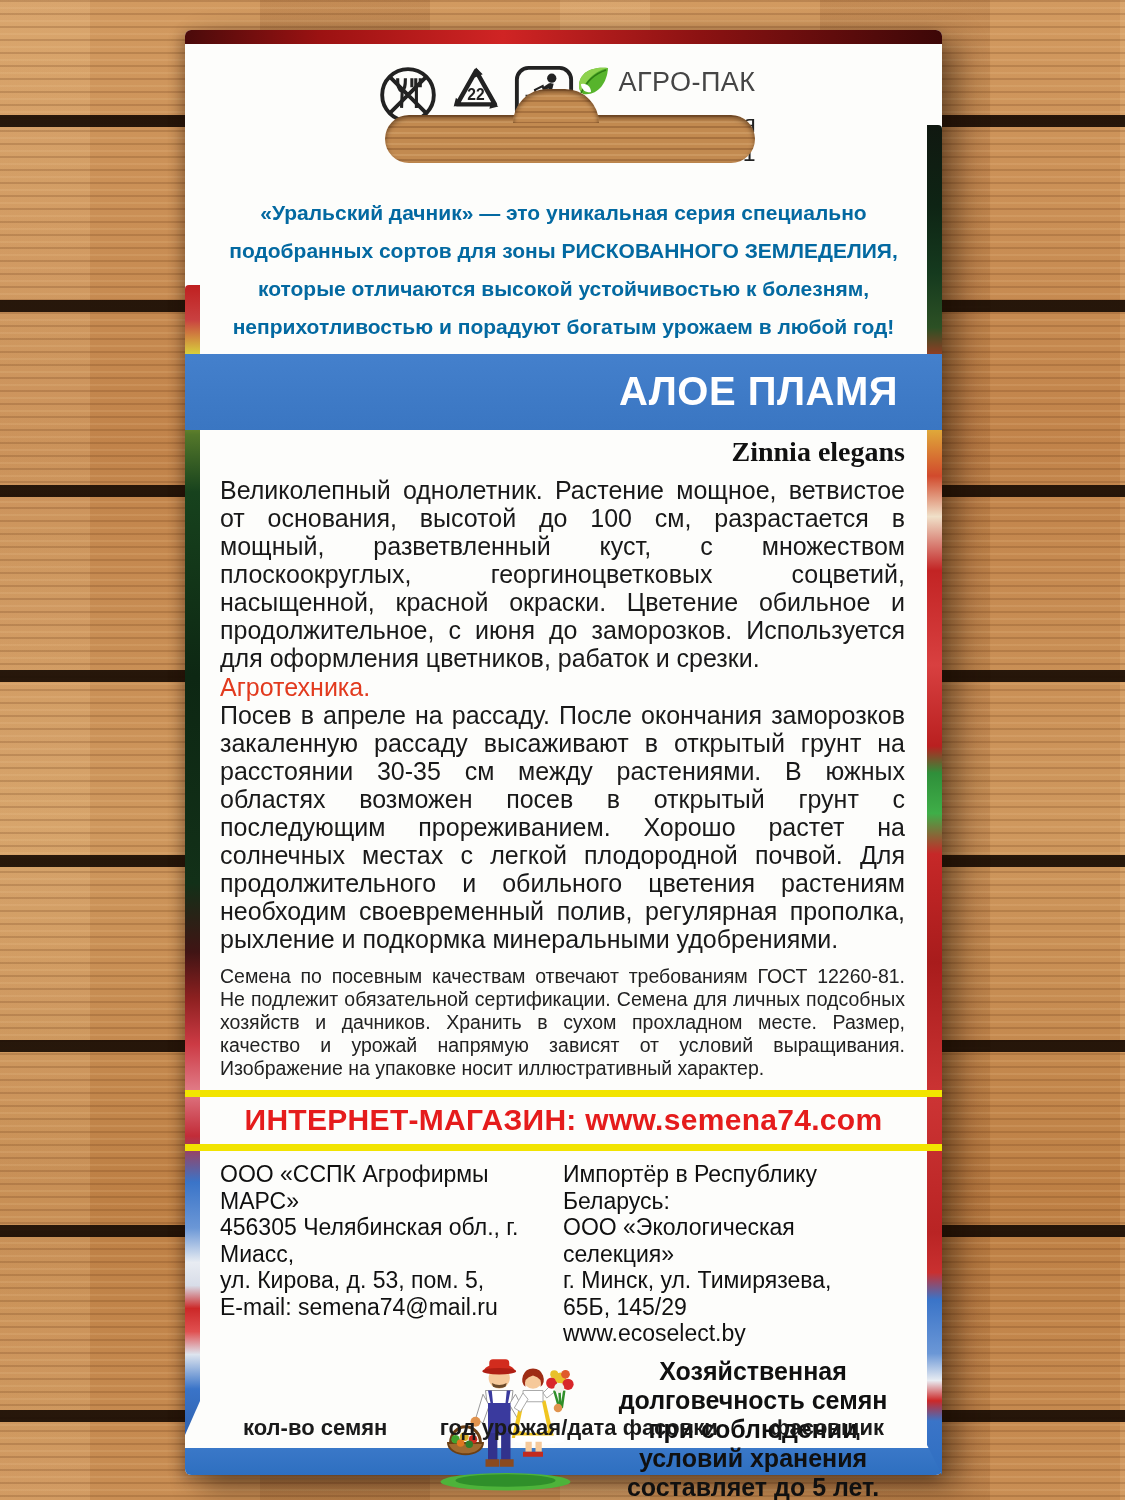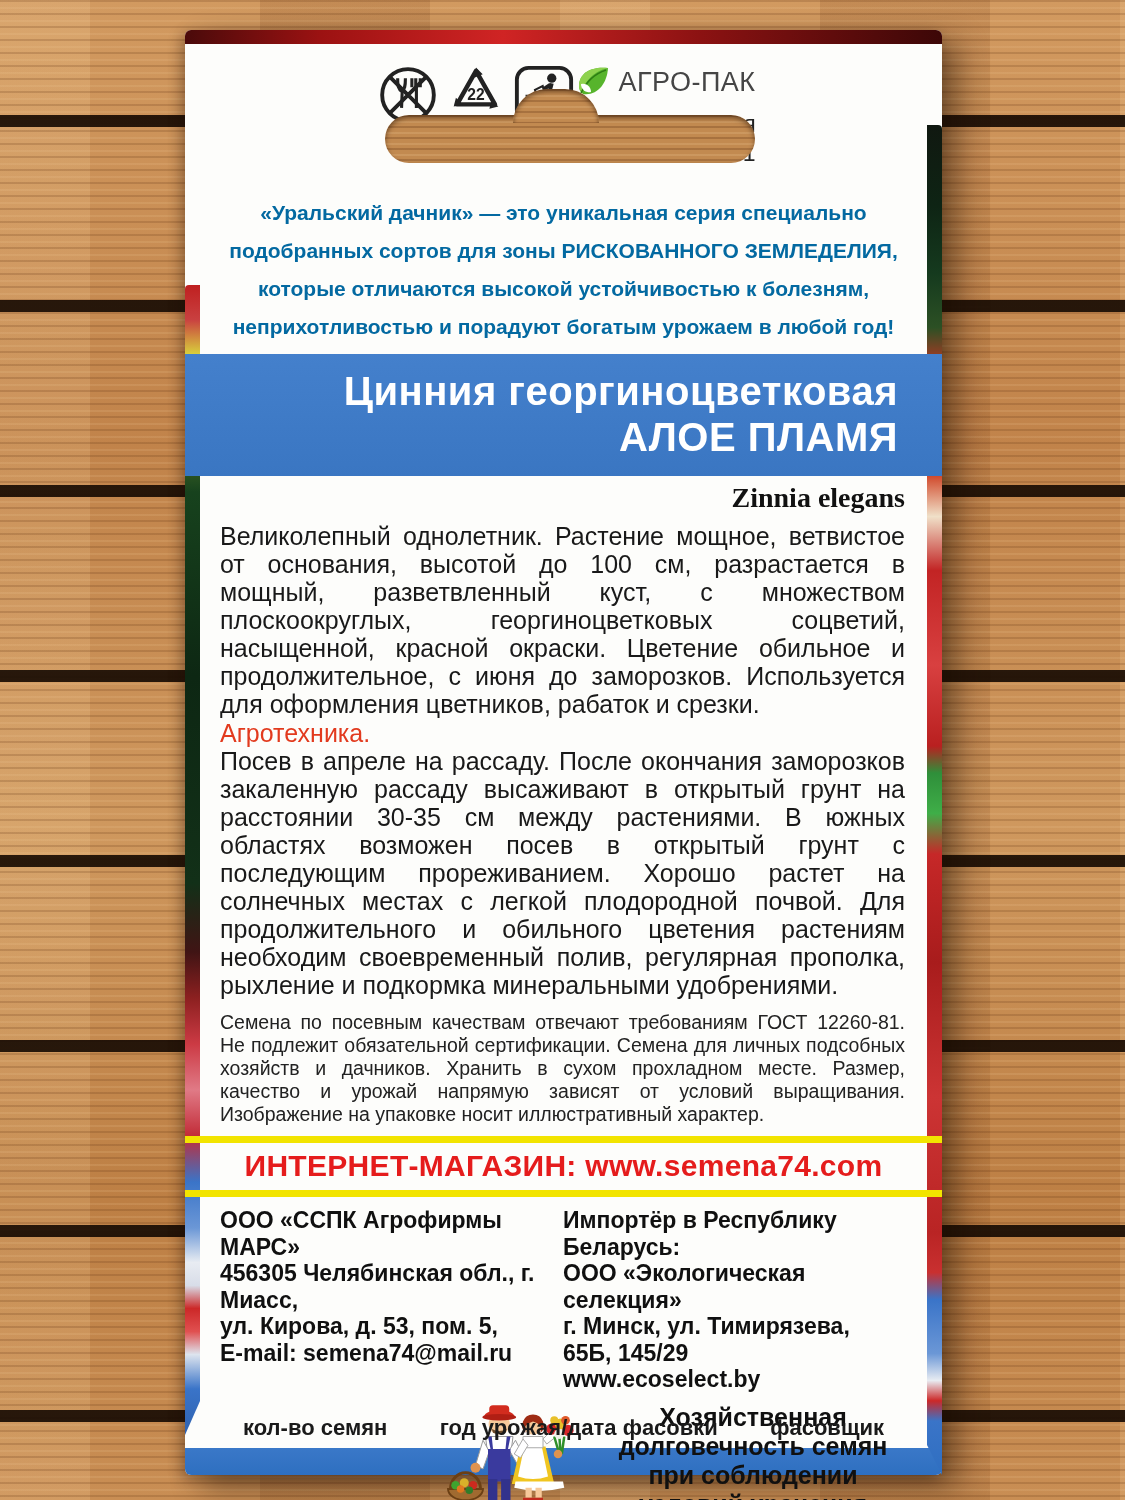--- a/index.html
+++ b/index.html
@@ -90,21 +90,21 @@
 
   .legal{margin-top:12px;font-size:19.5px;line-height:23px;color:#222;text-align:justify;}
 
   .shop{
     margin-top:10px;border-top:7px solid #f2e400;border-bottom:7px solid #f2e400;
     padding:6px 8px 7px;text-align:center;
   }
   .shop span{font-weight:bold;font-size:30px;color:#e51c1c;letter-spacing:.3px;}
 
   .addresses{margin-top:10px;display:grid;grid-template-columns:1fr 1fr;column-gap:1px;
-    font-weight:bold;font-size:23px;line-height:26.5px;color:#101010;}
+    font-weight:normal;font-size:23px;line-height:26.5px;color:#101010;}
 
   .bottom-row{margin-top:6px;display:flex;justify-content:flex-end;align-items:flex-start;gap:20px;padding-right:39px;}
   .storage{width:300px;text-align:center;font-weight:bold;font-size:25px;line-height:29px;color:#101010;margin-top:4px;}
 
   .footer-fields{
     position:absolute;left:0;bottom:34px;width:100%;z-index:4;
     display:flex;justify-content:space-between;padding:0 58px;box-sizing:border-box;
     font-weight:600;font-size:22px;color:#1a1a1a;
   }
   svg{display:block;}
@@ -170,21 +170,20 @@
           <div class="batch">
             <div>Партия</div>
             <div>5481</div>
           </div>
         </div>
       </div>
 
       <div class="intro">«Уральский дачник» — это уникальная серия специально подобранных сортов для зоны РИСКОВАННОГО ЗЕМЛЕДЕЛИЯ, которые отличаются высокой устойчивостью к болезням, неприхотливостью и порадуют богатым урожаем в любой год!</div>
 
       <div class="banner">
-        <div>Цинния георгиноцветковая</div>
         <div>АЛОЕ ПЛАМЯ</div>
       </div>
 
       <div class="latin pad">Zinnia elegans</div>
 
       <div class="body-text pad">
         <p>Великолепный однолетник. Растение мощное, ветвистое от основания, высотой до 100 см, разрастается в мощный, разветвленный куст, с множеством плоскоокруглых, георгиноцветковых соцветий, насыщенной, красной окраски. Цветение обильное и продолжительное, с июня до заморозков. Используется для оформления цветников, рабаток и срезки.</p>
         <p class="agro-label">Агротехника.</p>
         <p>Посев в апреле на рассаду. После окончания заморозков закаленную рассаду высаживают в открытый грунт на расстоянии 30-35 см между растениями. В южных областях возможен посев в открытый грунт с последующим прореживанием. Хорошо растет на солнечных местах с легкой плодородной почвой. Для продолжительного и обильного цветения растениям необходим своевременный полив, регулярная прополка, рыхление и подкормка минеральными удобрениями.</p>
       </div>

